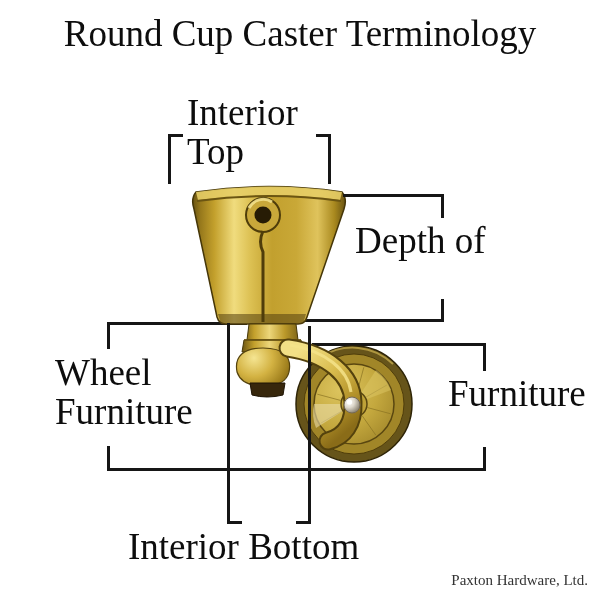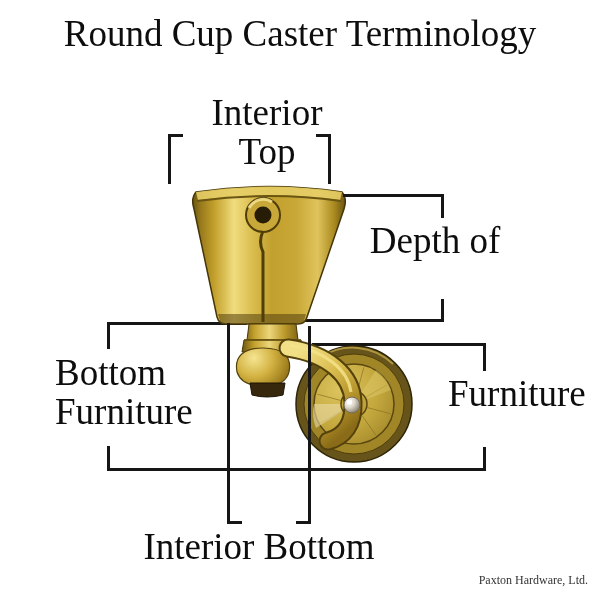--- a/index.html
+++ b/index.html
@@ -11,47 +11,47 @@
   }
   .stage{position:absolute;inset:0;width:600px;height:600px;}
   .ln{position:absolute;background:var(--line,#161616);}
   .under{z-index:1;}
   .photo{position:absolute;left:0;top:0;z-index:2;}
   .over{z-index:3;}
   .lbl{
     position:absolute;z-index:4;font-size:37px;line-height:39px;
     white-space:nowrap;color:var(--text,#0d0d0d);
   }
-  .center{text-align:center;}
+  .center{text-align:left;}
   .title{left:0;top:14px;width:600px;text-align:center;}
   .lbl-interior-top{left:187px;top:93px;width:160px;}
   .lbl-depth{left:355px;top:221px;width:160px;}
   .lbl-raises{left:55px;top:353px;}
   .lbl-wheel{left:448px;top:374px;}
   .lbl-interior-bottom{left:128px;top:527px;width:262px;}
-  .credit{left:398px;top:573px;width:190px;text-align:right;font-size:12px;line-height:14px;color:#333;}
+  .credit{left:398px;top:573px;width:190px;text-align:right;font-size:15px;line-height:14px;color:#333;}
 </style>
 </head>
 <body>
 
 <div class="stage">
 
   <div class="lbl title">Round Cup Caster Terminology</div>
 
   <div class="lbl center lbl-interior-top">
     <div>Interior</div>
     <div>Top</div>
   </div>
 
   <div class="lbl center lbl-depth">
     <div>Depth of</div>
   </div>
 
   <div class="lbl lbl-raises">
-    <div>Bottom</div>
+    <div>Wheel</div>
     <div>Furniture</div>
   </div>
 
   <div class="lbl lbl-wheel">
     <div>Furniture</div>
   </div>
 
   <div class="lbl center lbl-interior-bottom">Interior Bottom</div>
 
   <div class="lbl credit">Paxton Hardware, Ltd.</div>

